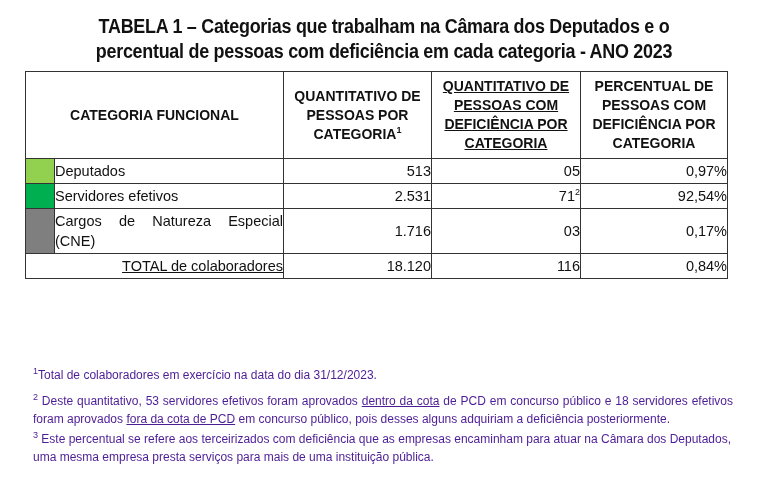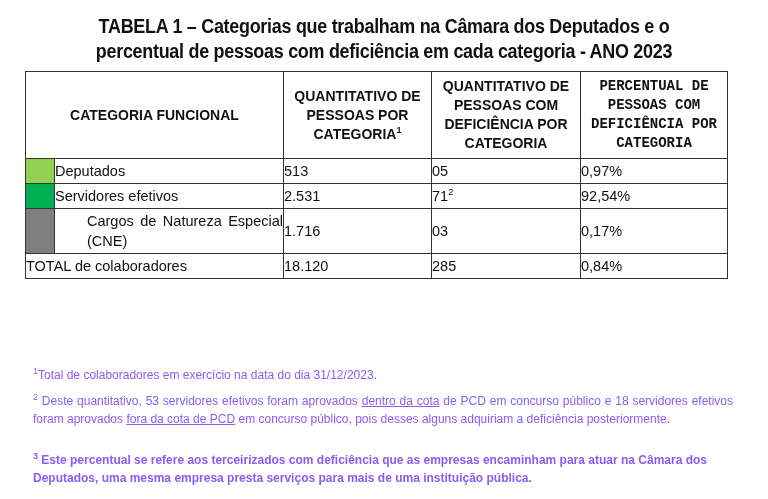--- a/index.html
+++ b/index.html
@@ -12,37 +12,37 @@
     }
     table.main {
       position: absolute; left: 25px; top: 71px; width: 703px;
       border-collapse: collapse;
       font-family: "Liberation Sans", sans-serif; font-size: 14.5px; color: #111;
     }
     table.main td, table.main th { border: 1px solid #333; padding: 0; }
     th { font-weight: bold; font-size: 14px; line-height: 19px; text-align: center; vertical-align: middle; }
     th.cat { width: 260px; }
     th.c2 { width: 147px; }
-    th.c3 { width: 148px; }
-    th.c4 { width: 146px; font-family: Liberation Mono, monospace; }
+    th.c3 { width: 148px; text-decoration: underline; }
+    th.c4 { width: 146px; }
     td.swatch { width: 28px; }
     td.name { padding-left: 6px; padding-right: 4px; text-align: left; }
-    td.num { text-align: left; }
+    td.num { text-align: right; }
     tr.row td { height: 24px; }
     tr.row2 td { height: 44px; }
-    td.name.justify { text-align: justify; text-align-last: left; line-height: 20px; padding-left: 32px; }
-    td.total { text-align: left; padding-left: 10px; }
+    td.name.justify { text-align: justify; text-align-last: left; line-height: 20px; }
+    td.total { text-align: right; padding-left: 10px; text-decoration: underline; }
     sup { font-size: 9px; vertical-align: super; line-height: 0; }
     .notes {
       position: absolute; left: 33px; width: 700px;
-      font-family: "Liberation Sans", sans-serif; font-size: 12px; line-height: 18px; color: #8b5cf6;
+      font-family: "Liberation Sans", sans-serif; font-size: 12px; line-height: 18px; color: #4c1d95;
     }
     .n1 { top: 366px; }
     .n2 { top: 392px; text-align: justify; }
-    .n3 { top: 451px; font-weight: bold; }
+    .n3 { top: 430px; }
     .u { text-decoration: underline; }
   </style>
 </head>
 <body>
 
 <div class="title">
   <div>TABELA 1 – Categorias que trabalham na Câmara dos Deputados e o</div>
   <div>percentual de pessoas com deficiência em cada categoria - ANO 2023</div>
 </div>
 
@@ -72,21 +72,21 @@
   <tr class="row2">
     <td class="swatch" style="background:#7f7f7f"></td>
     <td class="name justify">Cargos de Natureza Especial (CNE)</td>
     <td class="num">1.716</td>
     <td class="num">03</td>
     <td class="num">0,17%</td>
   </tr>
   <tr class="row">
     <td class="total" colspan="2">TOTAL de colaboradores</td>
     <td class="num">18.120</td>
-    <td class="num">285</td>
+    <td class="num">116</td>
     <td class="num">0,84%</td>
   </tr>
 </tbody>
   </table>
 
 <div class="notes n1">
   <sup>1</sup><span>Total de colaboradores em exercício na data do dia 31/12/2023.</span>
 </div>
 <div class="notes n2">
   <sup>2</sup><span> Deste quantitativo, 53 servidores efetivos foram aprovados </span><span class="u">dentro da cota</span><span> de PCD em concurso público e 18 servidores efetivos foram aprovados </span><span class="u">fora da cota de PCD</span><span> em concurso público, pois desses alguns adquiriam a deficiência posteriormente.</span>

